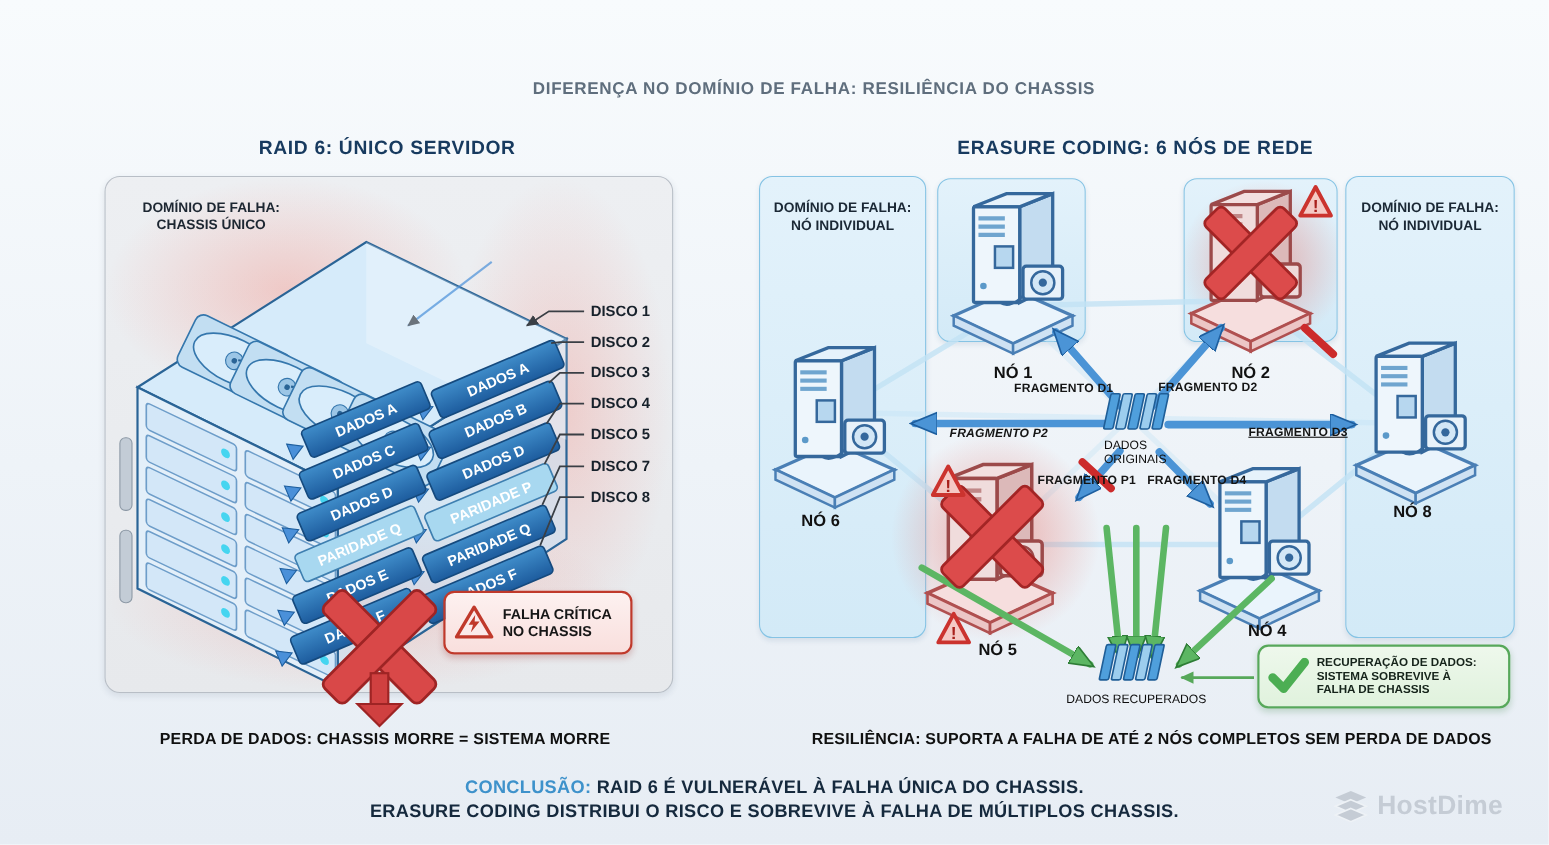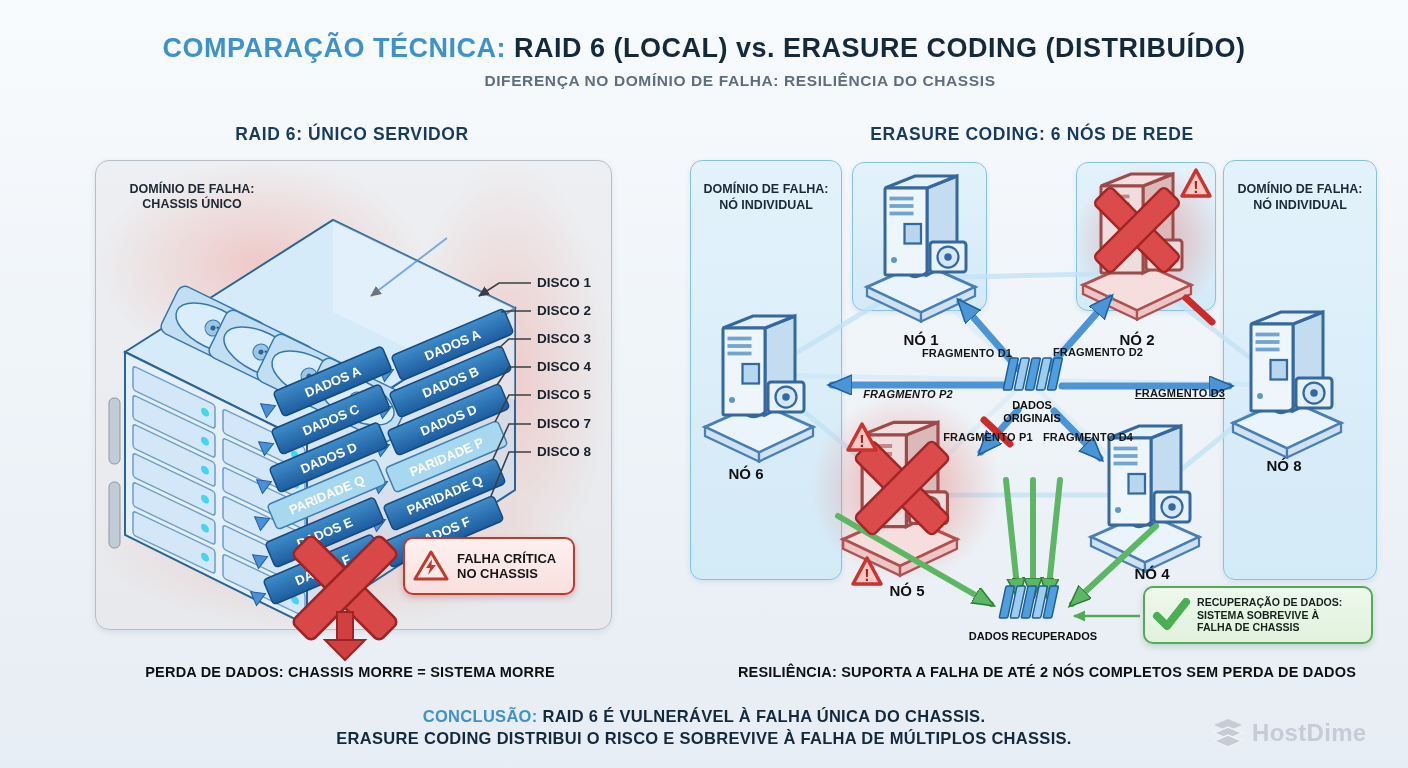--- a/index.html
+++ b/index.html
@@ -34,39 +34,38 @@
     background:linear-gradient(180deg,#e3f2fb,#d3eaf7);box-shadow:0 2px 5px rgba(60,100,140,.12);}
   .card-dom{width:150px;top:160px;height:418px;}
   .card-dom .t{margin-top:20px;text-align:center;font-size:12.5px;font-weight:bold;
     color:#1b2835;line-height:16px;}
   .card-node{top:162px;height:147px;}
   .card-node.failed{background:
       radial-gradient(circle at 52% 52%, rgba(231,118,108,.55), rgba(226,241,251,0) 72%),
       linear-gradient(180deg,#e3f2fb,#d3eaf7);}
   .nodelabel{font-size:15px;font-weight:bold;color:#111;}
   .fraglabel{font-size:11px;font-weight:bold;color:#151515;letter-spacing:.2px;}
-  .datalabel{font-size:11px;font-weight:bold;color:#0e0e0e;text-align:center;line-height:13px;}
+  .datalabel{font-size:11px;font-weight:normal;color:#0e0e0e;text-align:left;line-height:13px;}
   .callout-green{left:1143px;top:586px;width:230px;height:58px;border:2.5px solid #57a85a;
     border-radius:10px;background:linear-gradient(#eef8ec,#e0f2dd);
     box-shadow:0 3px 6px rgba(40,120,50,.22);display:flex;align-items:center;gap:7px;
     padding:0 7px;box-sizing:border-box;}
   .callout-green .txt{font-size:10.6px;font-weight:bold;color:#15231a;line-height:12.5px;}
   
   .concl{left:704px;font-size:16.5px;font-weight:bold;color:#15293d;letter-spacing:.3px;}
   .concl .accent{color:#3e92cb;text-align:center;}
   .brand{left:1212px;top:718px;display:flex;align-items:center;gap:8px;color:#c5ccd5;
     font-size:24px;font-weight:bold;letter-spacing:.3px;}
   svg text{font-family:"Liberation Sans","DejaVu Sans",sans-serif;}
 </style>
 </head>
 <body>
 
 <div id="stage">
 
-  <div class="abs ctr title"><span class="accent">COMPARAÇÃO TÉCNICA:</span><span> RAID 6 (LOCAL) vs. ERASURE CODING (DISTRIBUÍDO)</span></div>
   <div class="abs ctr subtitle">DIFERENÇA NO DOMÍNIO DE FALHA: RESILIÊNCIA DO CHASSIS</div>
 
   <div class="abs ctr colhead" style="left:352px;">RAID 6: ÚNICO SERVIDOR</div>
   <div class="abs ctr colhead" style="left:1032px;">ERASURE CODING: 6 NÓS DE REDE</div>
 
   <div class="abs panel-left"></div>
   <div class="abs domain-label">
     <div>DOMÍNIO DE FALHA:</div>
     <div>CHASSIS ÚNICO</div>
   </div>

